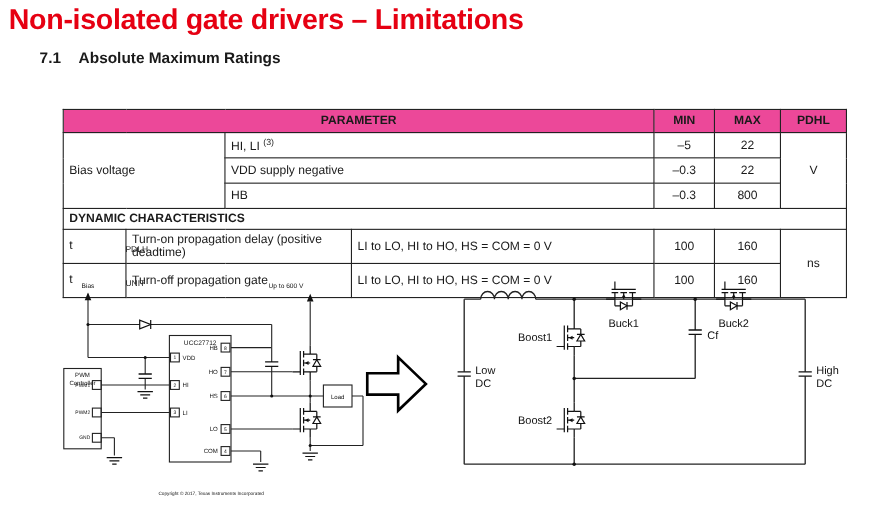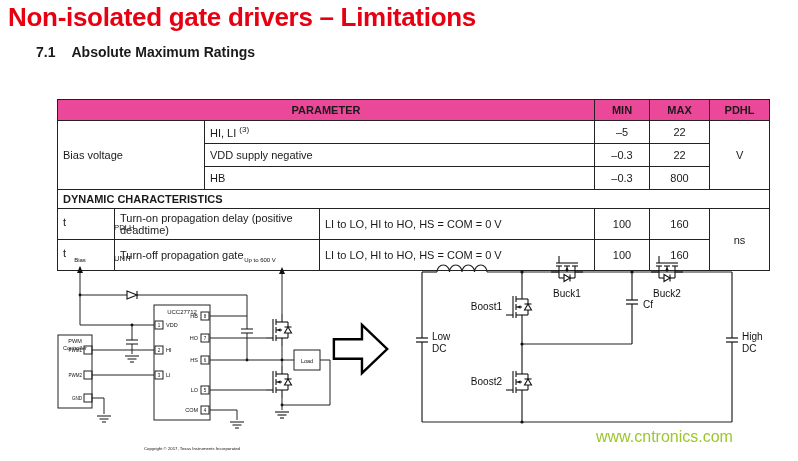--- a/index.html
+++ b/index.html
@@ -278,14 +278,13 @@
       <text x="175" y="45" text-anchor="middle">Buck1</text>
       <text x="275" y="45" text-anchor="middle">Buck2</text>
       <text x="251" y="56">Cf</text>
       <text x="40" y="88">Low</text>
       <text x="40" y="100">DC</text>
       <text x="350" y="88">High</text>
       <text x="350" y="100">DC</text>
     </g>
   </svg>
 
-  <div class="watermark">www.cntronics.com</div>
 </div>
 
 </body></html>

